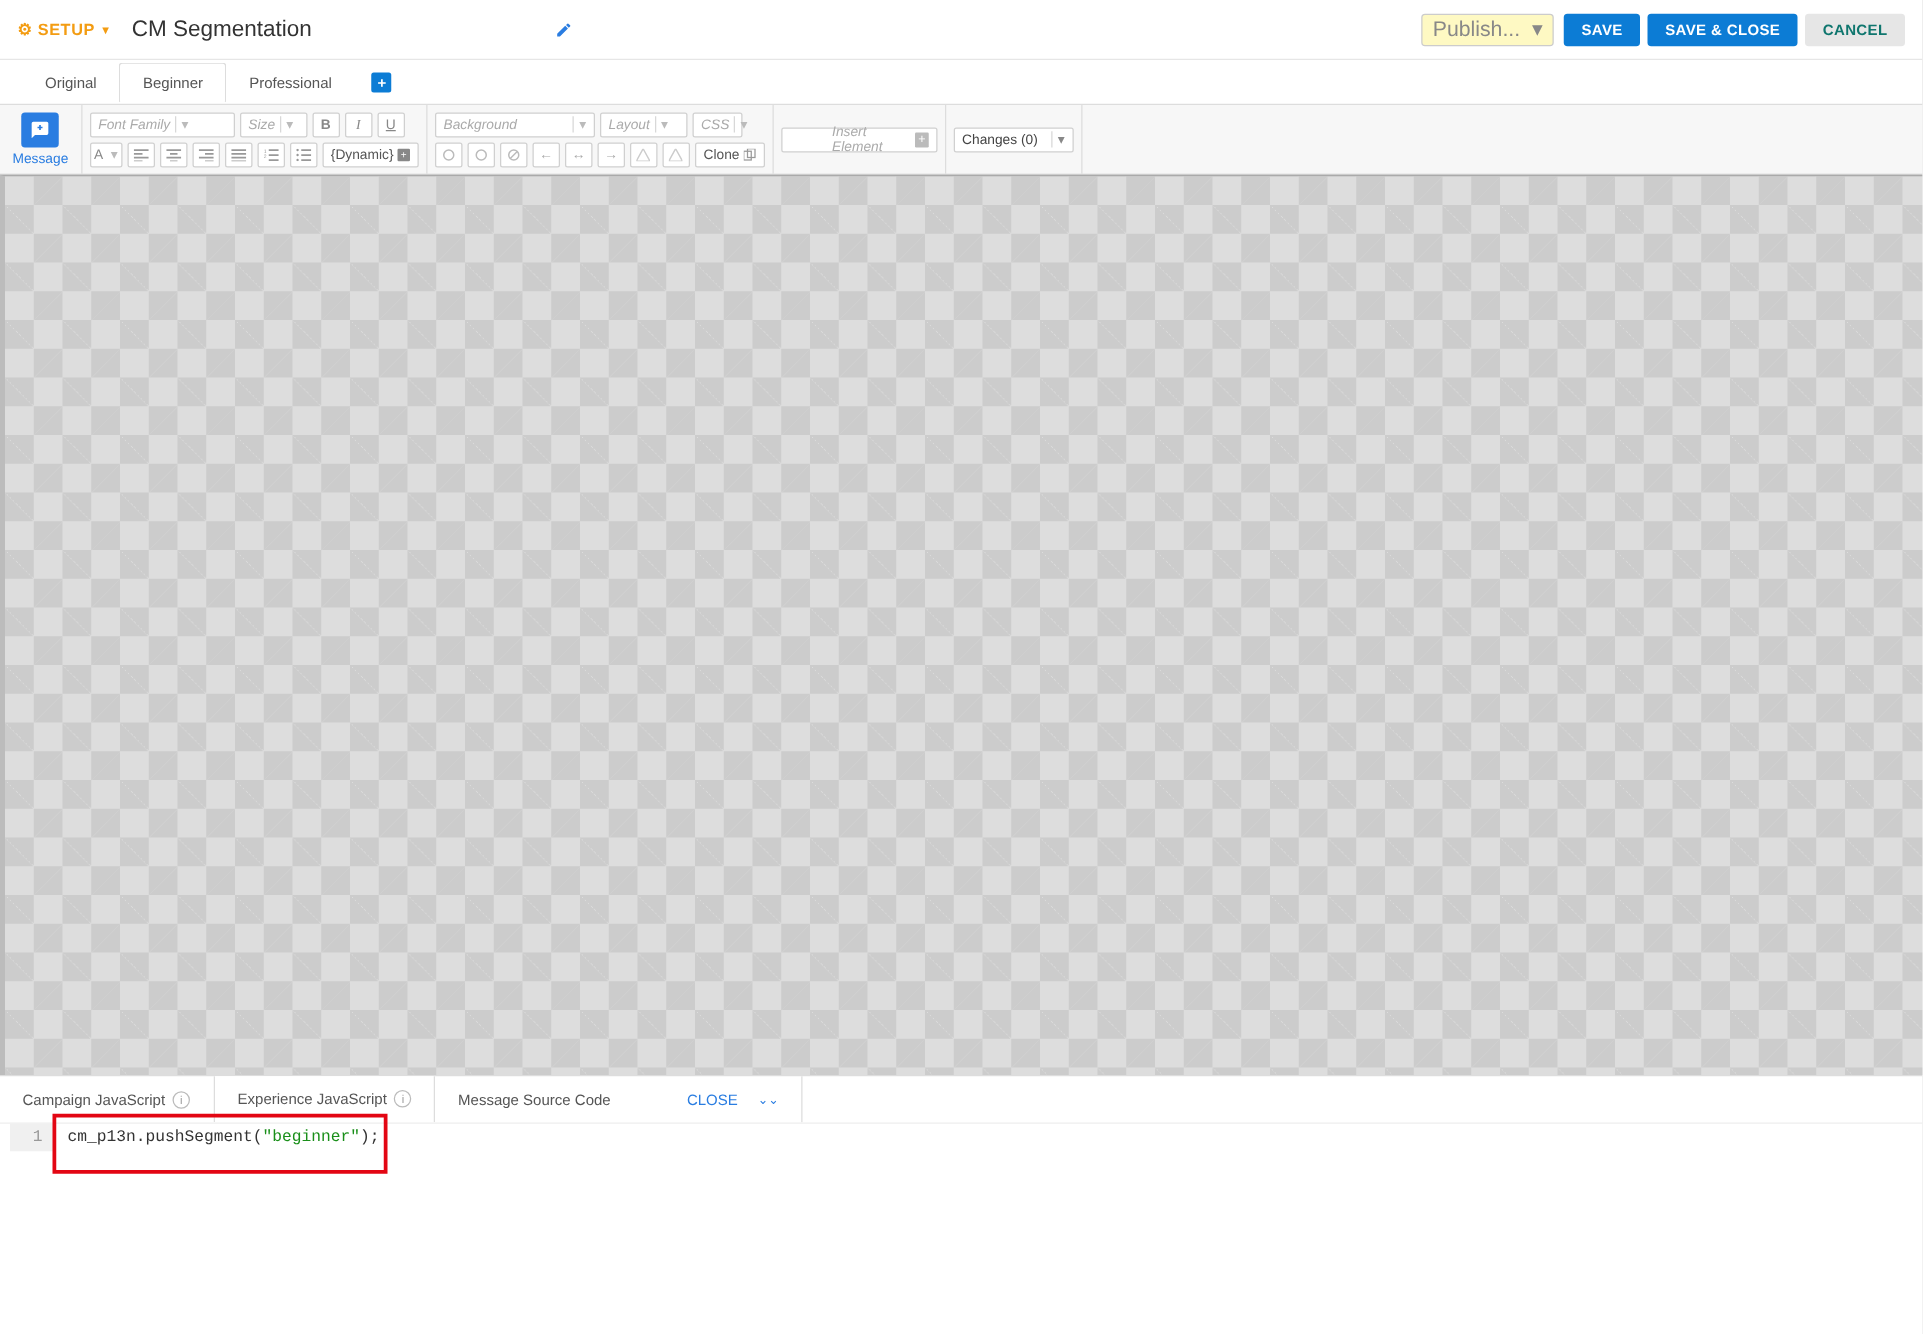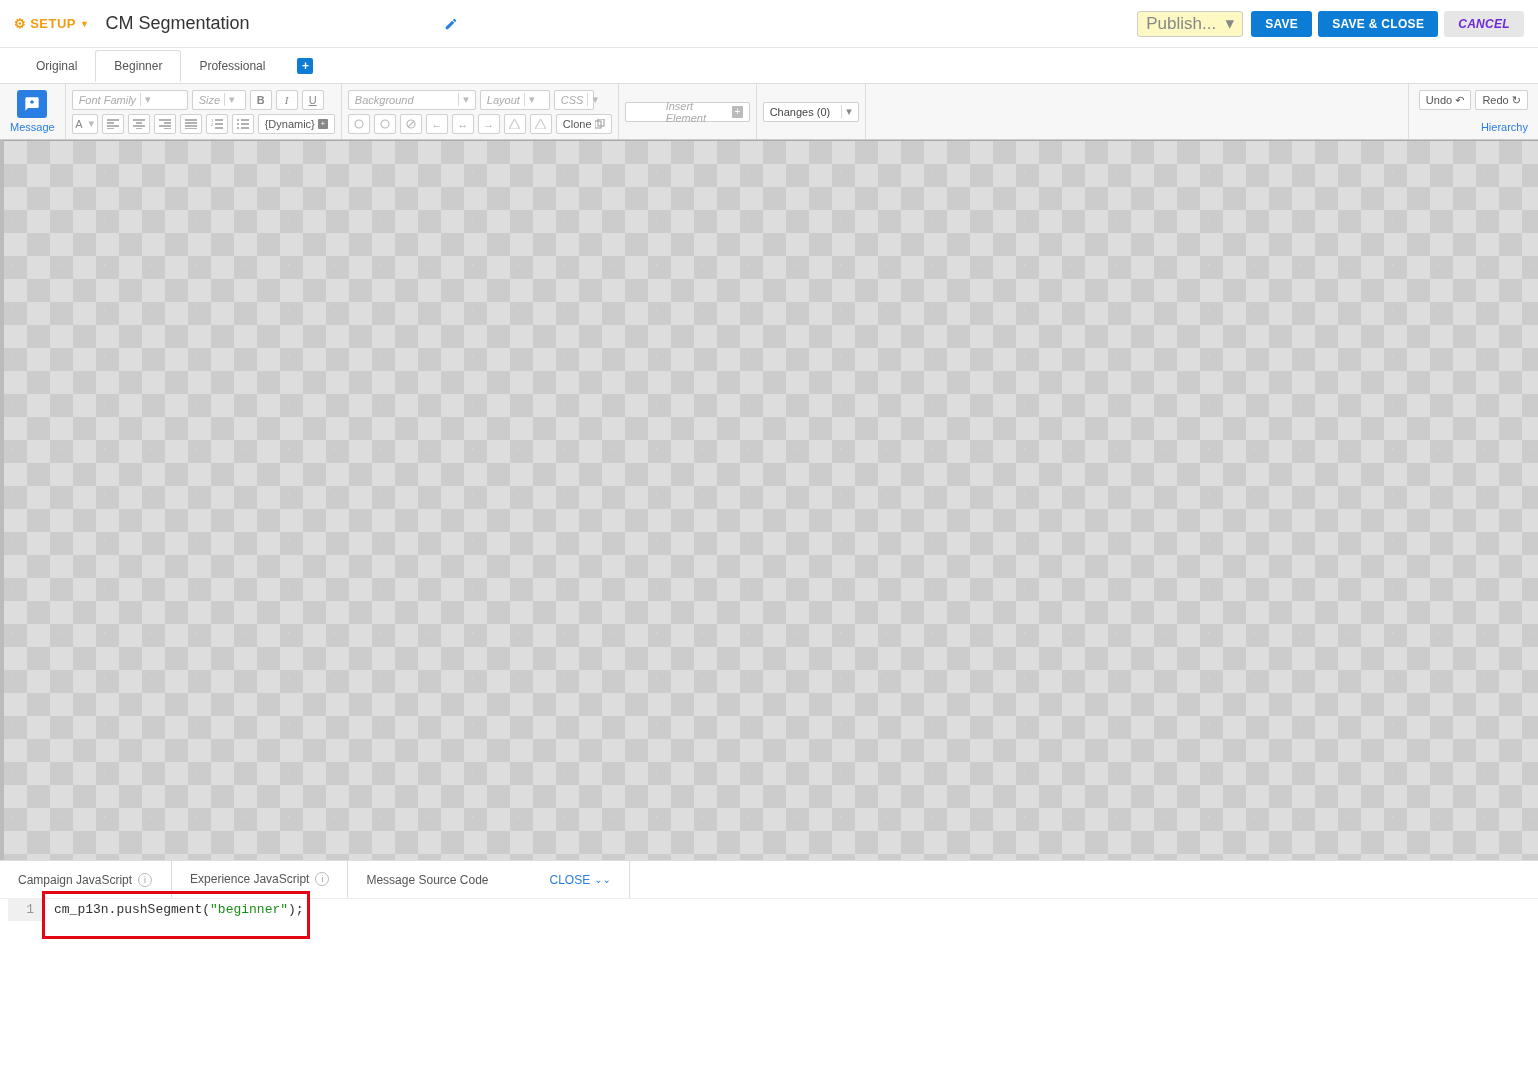--- a/index.html
+++ b/index.html
@@ -8,21 +8,21 @@
 .setup-btn { display: inline-flex; align-items: center; color: #f39c12; font-weight: 600; letter-spacing: 0.5px; font-size: 13px; margin-right: 16px; }
 .setup-btn .gear { margin-right: 4px; }
 .setup-btn .caret { margin-left: 4px; font-size: 9px; }
 .page-title { font-size: 18px; font-weight: normal; color: #333; margin-right: 14px; flex: 0 0 auto; }
 .edit-icon { color: #2a7de1; margin-left: 180px; }
 .header-spacer { flex: 1; }
 .publish-select { border: 1px solid #ccc; border-radius: 3px; background: #fef9c3; color: #888; font-size: 17px; height: 26px; padding: 0 26px 0 8px; position: relative; margin-right: 8px; display: inline-flex; align-items: center; }
 .publish-select::after { content: "▾"; position: absolute; right: 8px; color: #888; }
 .btn { border: none; border-radius: 3px; font-size: 12px; font-weight: 600; padding: 6px 14px; height: 26px; cursor: pointer; letter-spacing: 0.3px; }
 .btn-primary { background: #0c7cd5; color: #fff; margin-right: 6px; }
-.btn-cancel { background: #e6e6e6; color: #6d28d9; font-style: italic; }
+.btn-cancel { background: #e6e6e6; color: #0f766e; }
 .tabs-row { display: flex; align-items: center; padding: 0 18px; height: 36px; border-bottom: 1px solid #ddd; }
 .tab { padding: 8px 18px; color: #555; position: relative; }
 .tab.active { border: 1px solid #ddd; border-bottom: 1px solid #fff; background: #fff; border-radius: 3px 3px 0 0; margin-bottom: -1px; }
 .add-tab { margin-left: 14px; width: 16px; height: 16px; background: #0c7cd5; color: #fff; display: inline-flex; align-items: center; justify-content: center; font-weight: bold; font-size: 12px; border-radius: 2px; }
 .toolbar { display: flex; border-bottom: 1px solid #ccc; background: #f7f7f7; height: 56px; }
 .toolbar-group { border-right: 1px solid #ddd; padding: 5px 6px; display: flex; flex-direction: column; justify-content: center; gap: 4px; }
 .toolbar-group.tall { flex-direction: column; align-items: center; }
 .tg-row { display: flex; gap: 4px; align-items: center; }
 .msg-btn { display: flex; flex-direction: column; align-items: center; padding: 2px 4px; }
 .msg-icon { width: 30px; height: 28px; background: #2a7de1; border-radius: 3px; display: flex; align-items: center; justify-content: center; color: #fff; font-size: 16px; }
@@ -33,21 +33,21 @@
 .tool-pill.normal { color: #555; font-style: normal; }
 .icon-btn { width: 22px; height: 20px; border: 1px solid #d0d0d0; background: #fff; border-radius: 2px; display: inline-flex; align-items: center; justify-content: center; color: #aaa; font-size: 11px; }
 .toolbar-right { margin-left: auto; padding: 6px 10px; border-left: 1px solid #ddd; border-right: none; position: relative; flex-direction: column; align-items: flex-end; gap: 6px; display: flex; justify-content: space-between; }
 .link-blue { color: #2a7de1; font-size: 11px; }
 .canvas { width: 100%; height: 720px; background-color: #ddd; background-image: linear-gradient(45deg,#ccc 25%,transparent 25%),linear-gradient(-45deg,#ccc 25%,transparent 25%),linear-gradient(45deg,transparent 75%,#ccc 75%),linear-gradient(-45deg,transparent 75%,#ccc 75%); background-size: 46px 46px; background-position: 0 0,0 23px,23px -23px,-23px 0; border-left: 4px solid #bcbcbc; border-top: 1px solid #aaa; }
 .bottom-tabs { display: flex; align-items: stretch; background: #fff; border-top: 1px solid #ddd; height: 38px; }
 .btab { padding: 10px 18px; color: #555; font-size: 12px; border-right: 1px solid transparent; display: flex; align-items: center; gap: 6px; }
 .btab.active { border: 1px solid #ddd; border-top: none; border-bottom: 1px solid #fff; background: #fff; }
 .btab.last { border-right: 1px solid #ddd; }
 .info-i { width: 14px; height: 14px; border: 1px solid #bbb; border-radius: 50%; display: inline-flex; align-items: center; justify-content: center; font-size: 9px; color: #999; font-style: normal; }
-.close-link { color: #2a7de1; margin-left: 24px; font-size: 12px; display: flex; align-items: center; gap: 4px; }
+.close-link { color: #2a7de1; margin-left: 24px; font-size: 12px; display: flex; align-items: center; gap: 16px; }
 .editor-area { position: relative; min-height: 200px; background: #fff; border-top: 1px solid #eee; }
 .kbd-row { display: flex; justify-content: flex-end; padding: 8px 14px; gap: 6px; }
 .kbd-btn { background: #e6e6e6; border-radius: 3px; padding: 4px 10px; font-size: 11px; color: #555; letter-spacing: 0.4px; }
 .bulb-btn { background: #555; color: #fff; width: 24px; height: 22px; border-radius: 3px; display: inline-flex; align-items: center; justify-content: center; font-size: 12px; }
 .code-row { display: flex; font-family: "Courier New", monospace; font-size: 13px; padding: 0 0 0 8px; align-items: flex-start; }
 .gutter { width: 36px; text-align: right; padding-right: 10px; background: #f0f0f0; color: #999; line-height: 22px; }
 .code-cell { position: relative; padding-left: 10px; line-height: 22px; }
 .red-box { position: absolute; border: 3px solid #e30613; left: 42px; top: -8px; width: 268px; height: 48px; pointer-events: none; }
 .code-default { color: #333; }
 .code-str { color: #1a8f1a; }
@@ -211,27 +211,20 @@
 
   <div class="toolbar-group">
     <div class="tg-row">
       <div class="tool-pill normal" style="width:96px;color:#444;justify-content:space-between;">
           <span>Changes (0)</span>
           <span class="dd" style="color:#888;">▾</span>
         </div>
     </div>
   </div>
 
-  <div class="toolbar-right">
-    <div class="tg-row">
-      <div class="tool-pill normal"><span>Undo</span>&nbsp;↶</div>
-      <div class="tool-pill normal"><span>Redo</span>&nbsp;↻</div>
-    </div>
-    <div class="link-blue">Hierarchy</div>
-  </div>
 </div>
 
 <div class="canvas"></div>
 
 <div class="bottom-tabs">
   <div class="btab">
     <span>Campaign JavaScript</span>
     <span class="info-i">i</span>
   </div>
   <div class="btab active">

